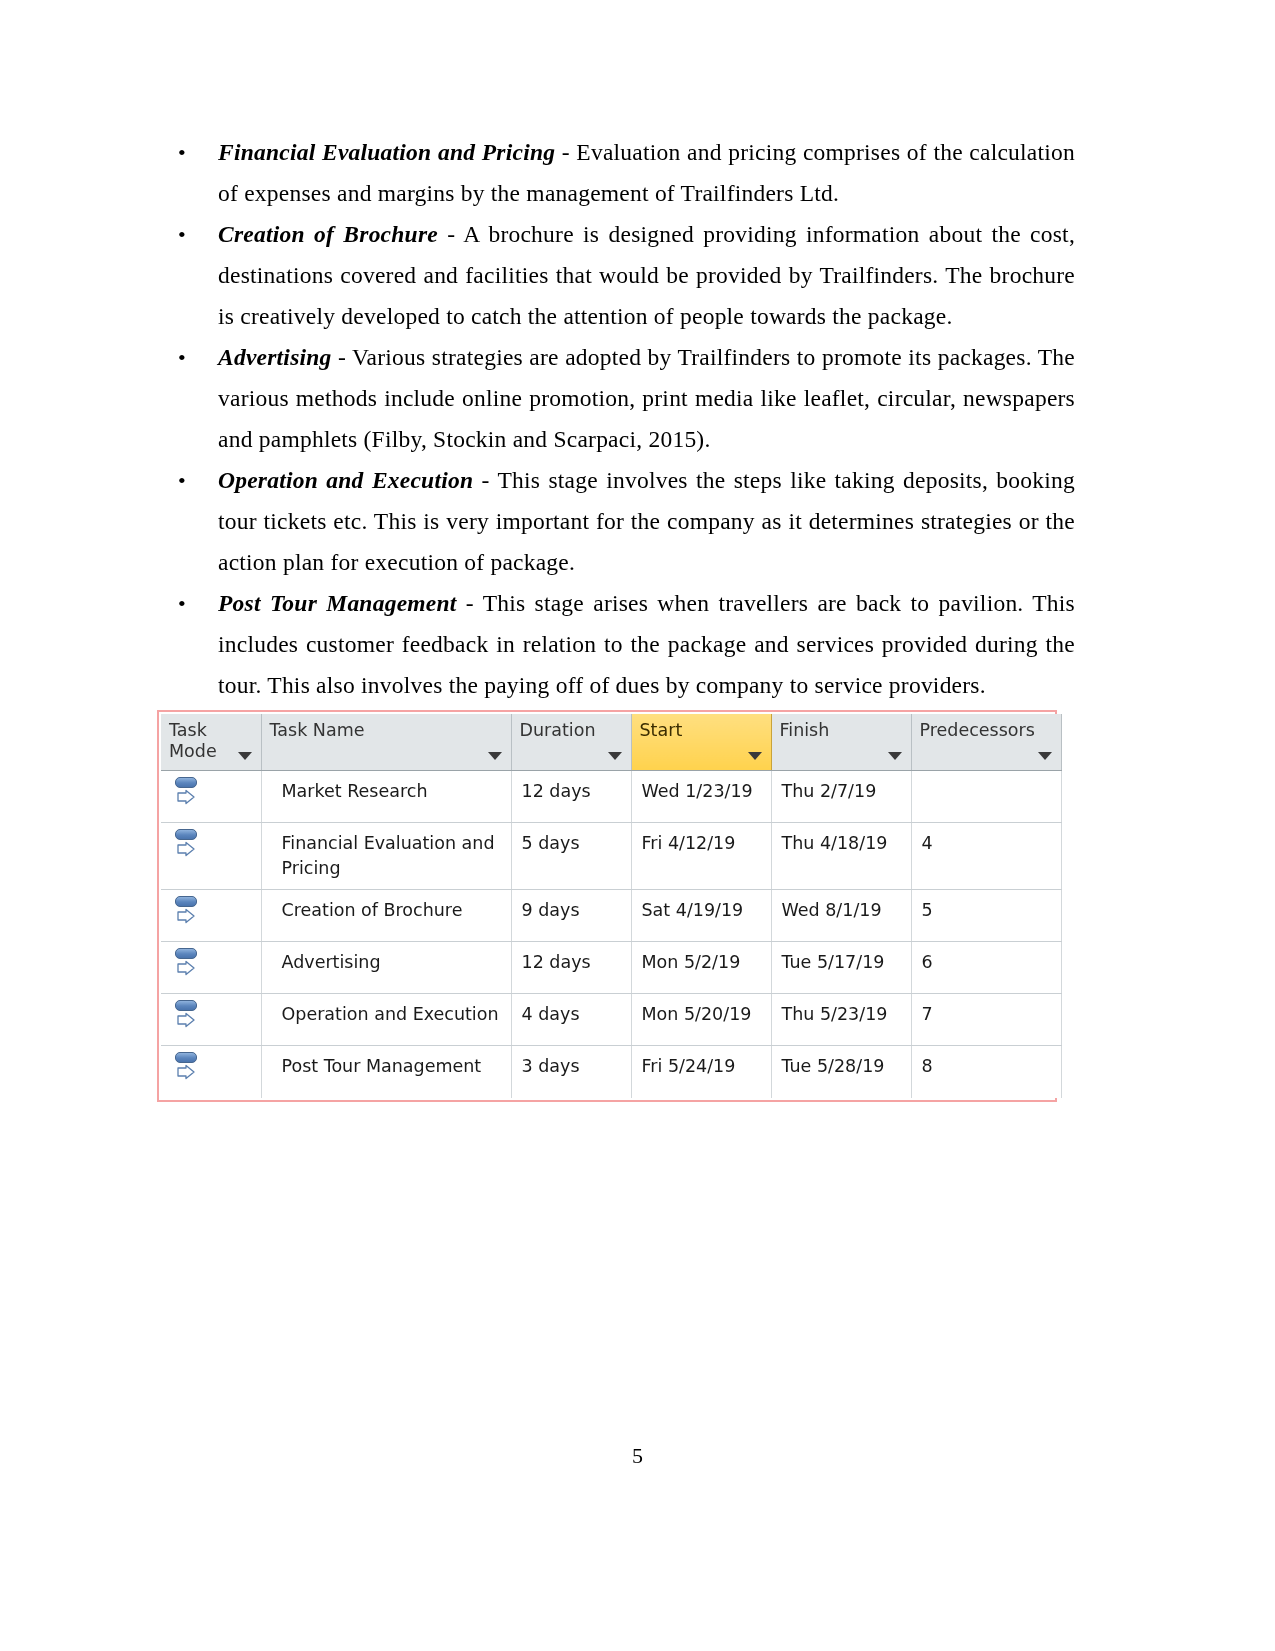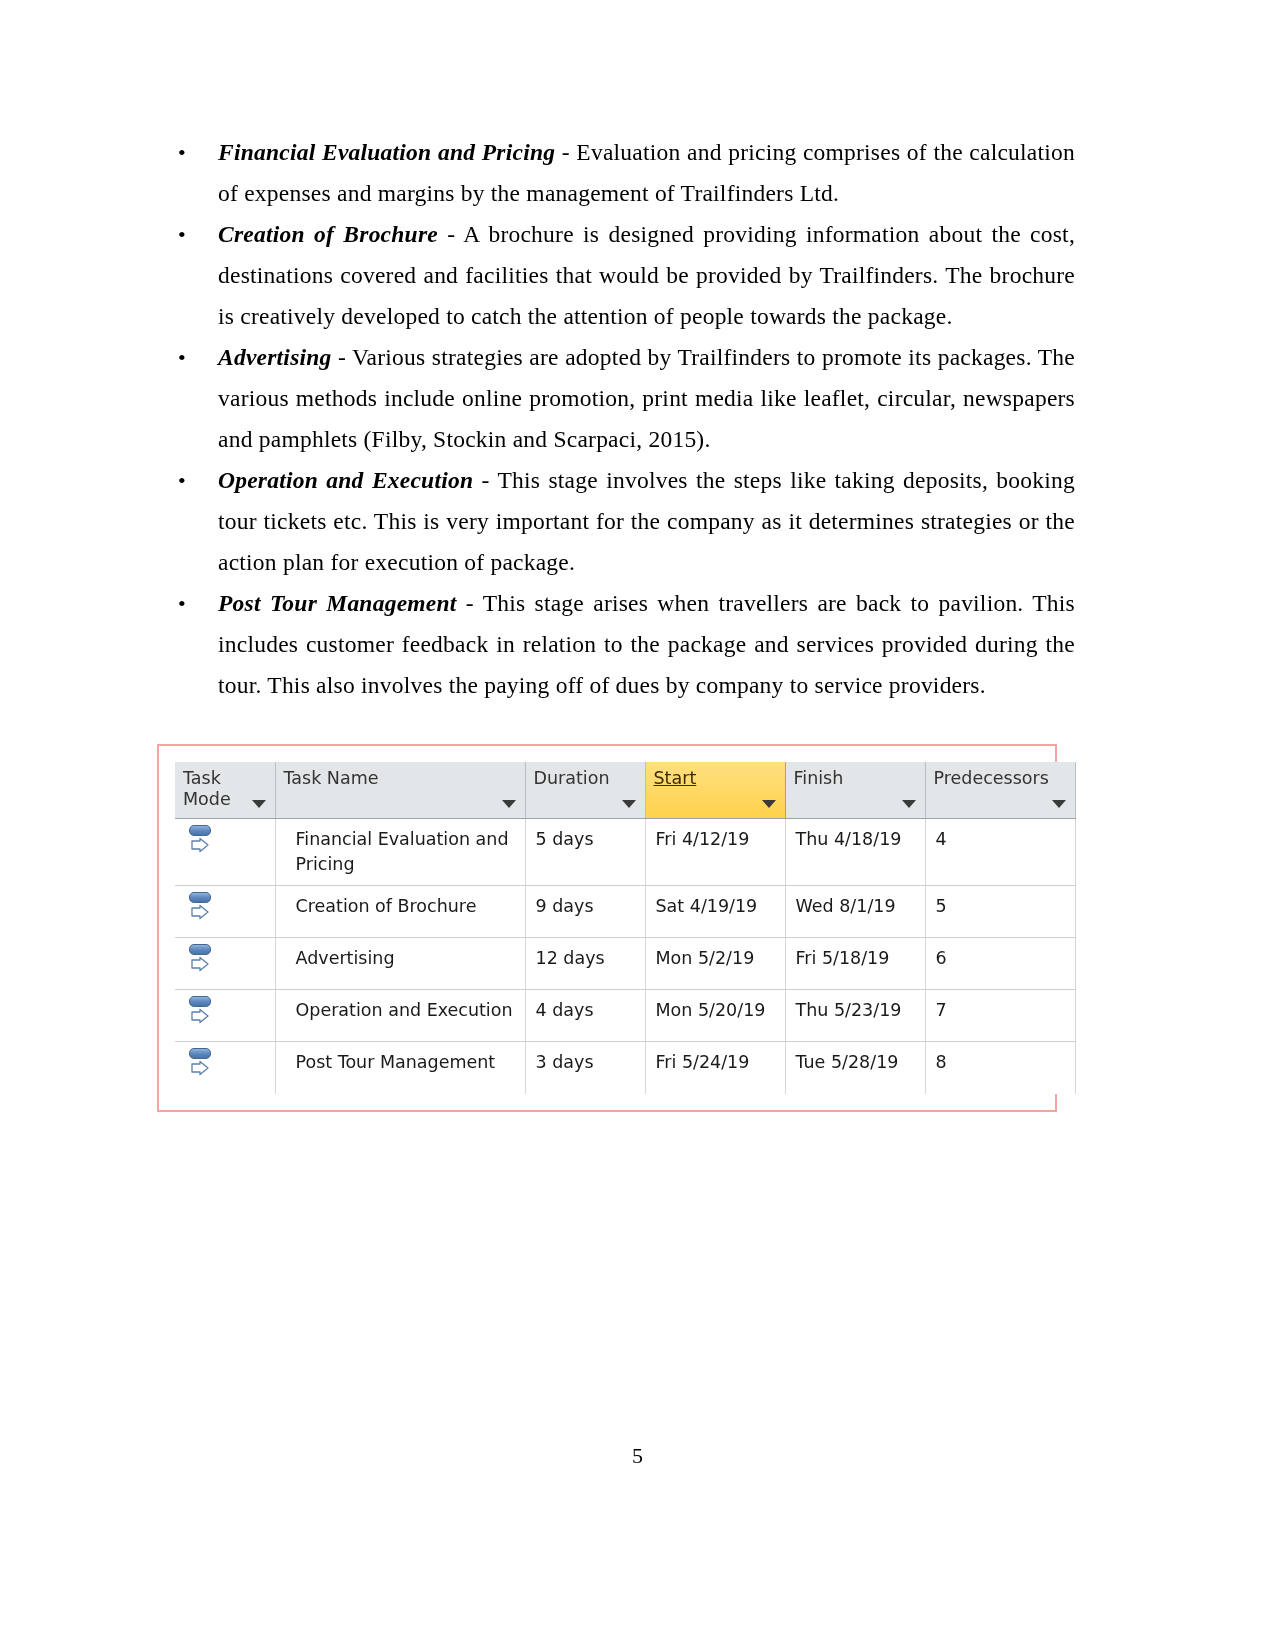--- a/index.html
+++ b/index.html
@@ -57,26 +57,26 @@
   ul.bullets > li .term {
     font-weight: bold;
     font-style: italic;
   }
   ul.bullets > li .body-text { }
 
   
   .project-table-wrap {
     position: absolute;
     left: 157px;
-    top: 744px;
+    top: 710px;
     width: 900px;
     border: 2px solid #f5a3a3;
     background: #ffffff;
     box-sizing: border-box;
-    padding: 16px;
+    padding: 2px;
   }
   table.project {
     border-collapse: collapse;
     width: 100%;
     font-family: "DejaVu Sans", "Liberation Sans", sans-serif;
     font-size: 17.5px;
     color: #1a1a1a;
     table-layout: fixed;
   }
   table.project col.c-mode  { width: 100px; }
@@ -99,21 +99,20 @@
     color: #333;
     font-size: 17.5px;
     line-height: 21px;
     box-sizing: border-box;
   }
   table.project thead th.highlight {
     background: #ffd966;
     background: linear-gradient(180deg,#ffdf80 0%, #ffd24d 100%);
     border-right: 1px solid #c9a33a;
     color: #3a2c00;
-    text-decoration: underline;
   }
 
   .filter-arrow {
     position: absolute;
     right: 9px;
     bottom: 10px;
     width: 0;
     height: 0;
     border-left: 7px solid transparent;
     border-right: 7px solid transparent;
@@ -217,20 +216,35 @@
       <tbody id="table-body">
           <tr>
             <td class="mode-cell">
               <span class="task-mode-icon">
                 <span class="bar"></span>
                 <span class="arrow"><svg viewBox="0 0 20 17" width="20" height="17">
                     <path d="M2 4 L10 4 L10 1.5 L18 8 L10 14.5 L10 12 L2 12 Z" fill="#ffffff" stroke="#5b7fae" stroke-width="1.3" stroke-linejoin="round"></path>
                   </svg></span>
               </span>
             </td>
+            <td class="name-cell">Market Research</td>
+            <td>12 days</td>
+            <td>Wed 1/23/19</td>
+            <td>Thu 2/7/19</td>
+            <td></td>
+          </tr>
+          <tr>
+            <td class="mode-cell">
+              <span class="task-mode-icon">
+                <span class="bar"></span>
+                <span class="arrow"><svg viewBox="0 0 20 17" width="20" height="17">
+                    <path d="M2 4 L10 4 L10 1.5 L18 8 L10 14.5 L10 12 L2 12 Z" fill="#ffffff" stroke="#5b7fae" stroke-width="1.3" stroke-linejoin="round"></path>
+                  </svg></span>
+              </span>
+            </td>
             <td class="name-cell">Financial Evaluation and Pricing</td>
             <td>5 days</td>
             <td>Fri 4/12/19</td>
             <td>Thu 4/18/19</td>
             <td>4</td>
           </tr>
           <tr>
             <td class="mode-cell">
               <span class="task-mode-icon">
                 <span class="bar"></span>
@@ -250,21 +264,21 @@
               <span class="task-mode-icon">
                 <span class="bar"></span>
                 <span class="arrow"><svg viewBox="0 0 20 17" width="20" height="17">
                     <path d="M2 4 L10 4 L10 1.5 L18 8 L10 14.5 L10 12 L2 12 Z" fill="#ffffff" stroke="#5b7fae" stroke-width="1.3" stroke-linejoin="round"></path>
                   </svg></span>
               </span>
             </td>
             <td class="name-cell">Advertising</td>
             <td>12 days</td>
             <td>Mon 5/2/19</td>
-            <td>Fri 5/18/19</td>
+            <td>Tue 5/17/19</td>
             <td>6</td>
           </tr>
           <tr>
             <td class="mode-cell">
               <span class="task-mode-icon">
                 <span class="bar"></span>
                 <span class="arrow"><svg viewBox="0 0 20 17" width="20" height="17">
                     <path d="M2 4 L10 4 L10 1.5 L18 8 L10 14.5 L10 12 L2 12 Z" fill="#ffffff" stroke="#5b7fae" stroke-width="1.3" stroke-linejoin="round"></path>
                   </svg></span>
               </span>

